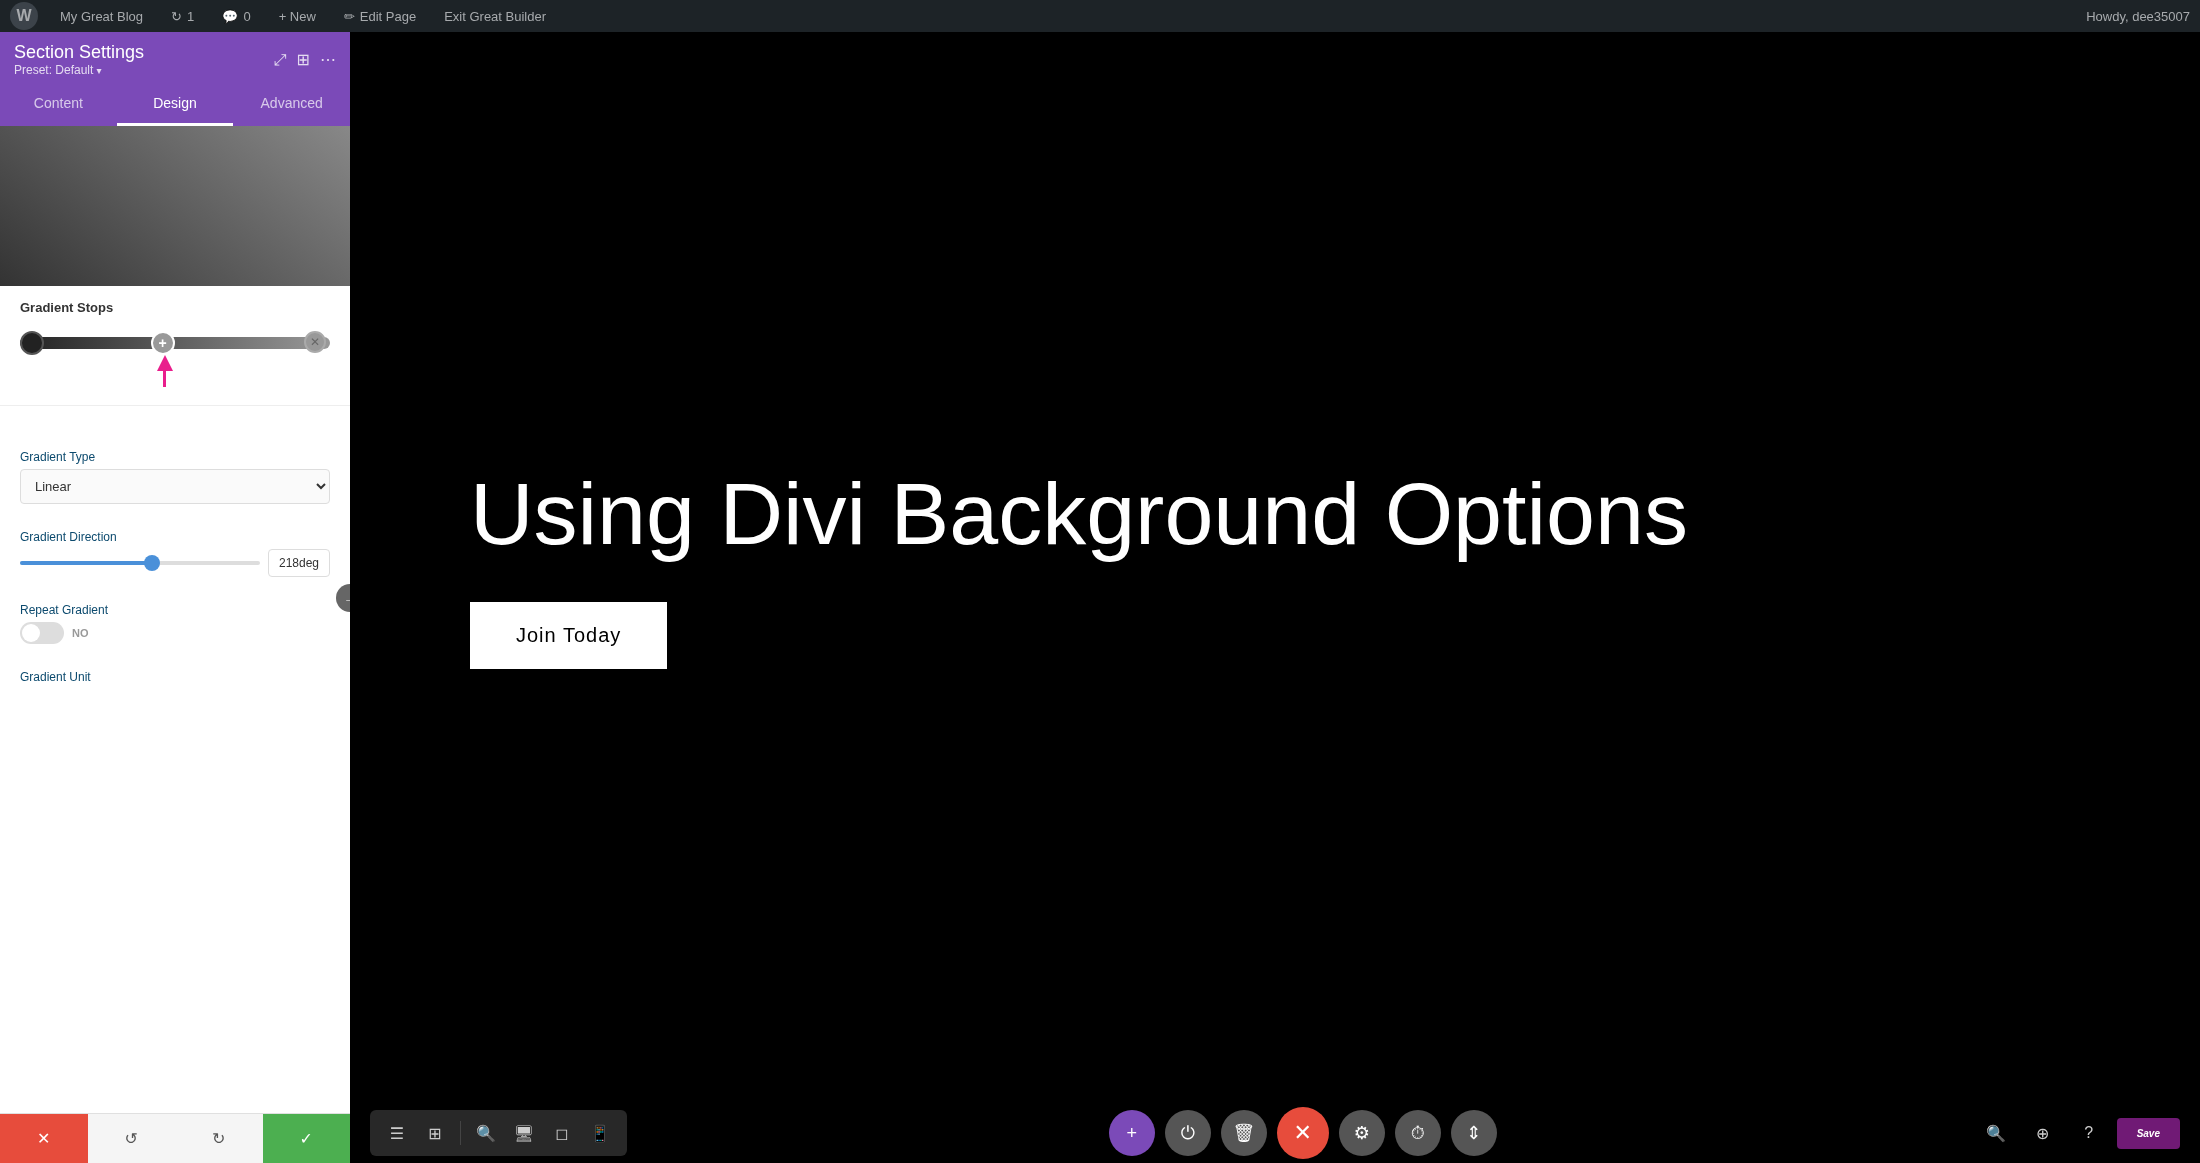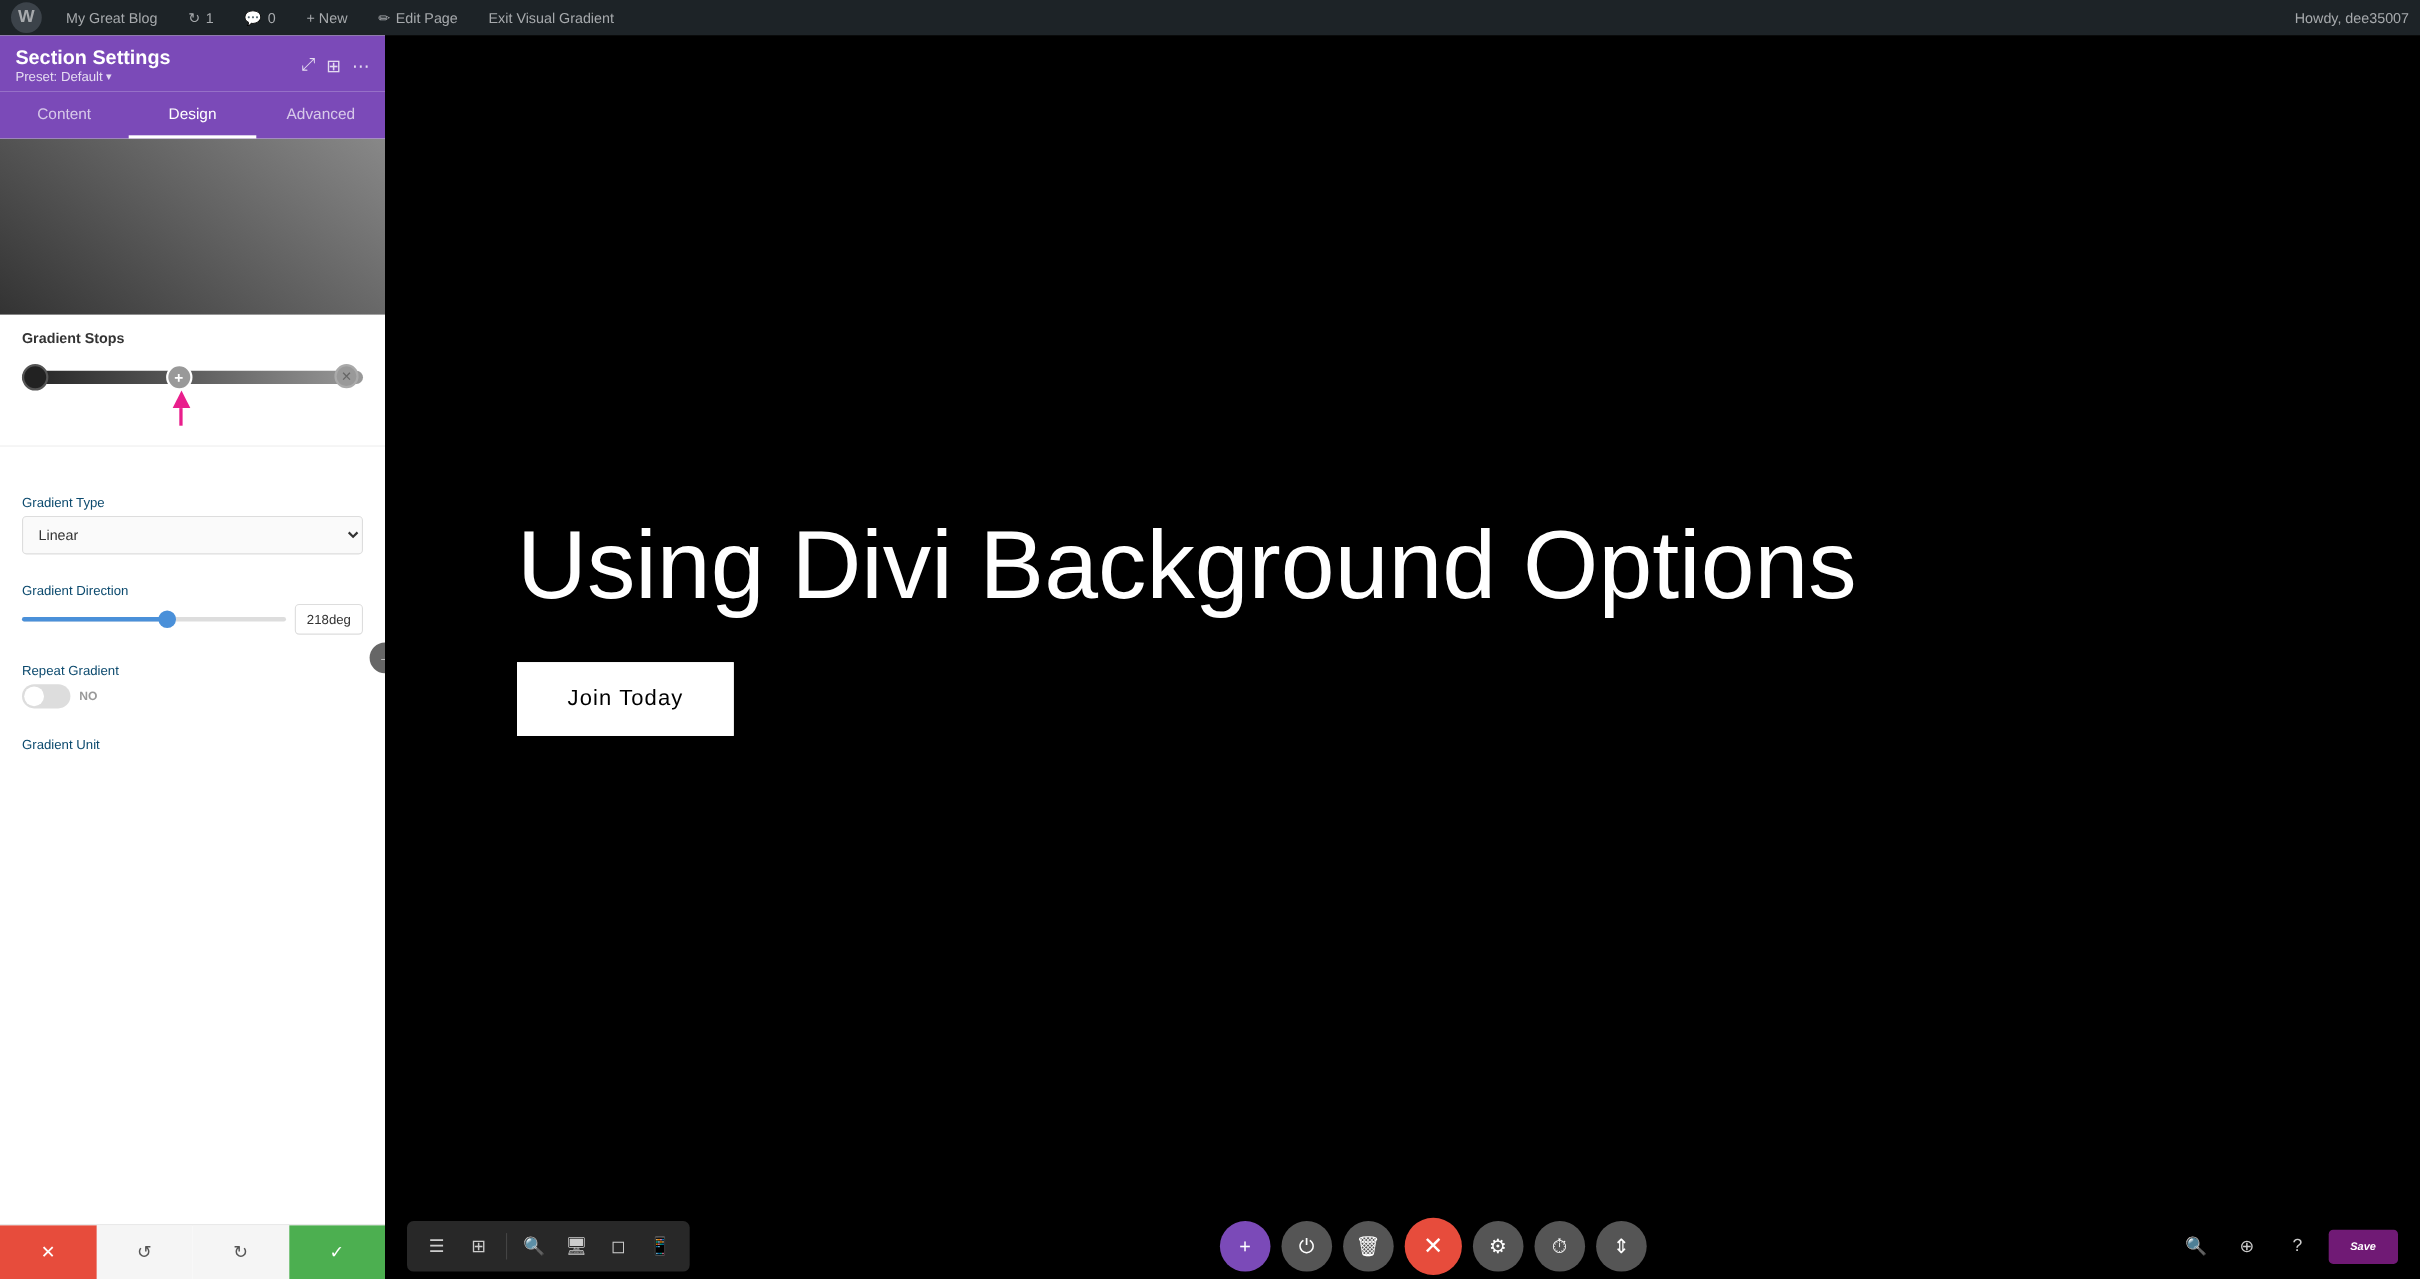--- a/index.html
+++ b/index.html
@@ -57,21 +57,21 @@
     
     #panel-header {
       background: #7b4ab8;
       color: #fff;
       padding: 10px 14px 6px;
       display: flex;
       align-items: center;
       justify-content: space-between;
     }
     .panel-title {
-      font-size: 18px; font-weight: 700;
+      font-size: 18px; font-weight: 400;
     }
     .panel-header-icons {
       display: flex; gap: 10px; align-items: center;
     }
     .panel-header-icon {
       color: rgba(255,255,255,0.8); cursor: pointer; font-size: 16px;
     }
     .panel-preset {
       font-size: 12px; color: rgba(255,255,255,0.8); cursor: pointer;
       display: flex; align-items: center; gap: 3px;
@@ -452,21 +452,21 @@
   </div>
   <div class="admin-bar-item">
     <span>💬</span>
     <span>0</span>
   </div>
   <div class="admin-bar-item">+ New</div>
   <div class="admin-bar-item">
     <span>✏</span>
     <span>Edit Page</span>
   </div>
-  <div class="admin-bar-item">Exit Visual Gradient</div>
+  <div class="admin-bar-item">Exit Great Builder</div>
   <div class="admin-bar-right">
     <span class="admin-bar-howdy">Howdy, dee35007</span>
   </div>
 </div>
 
 <div id="main-layout">
 
   <div id="left-panel">
 
     <div id="panel-header">

